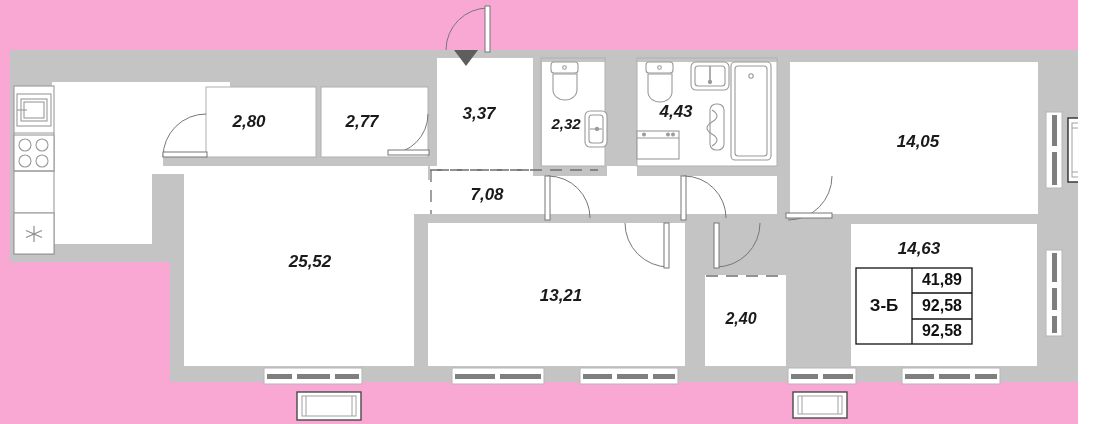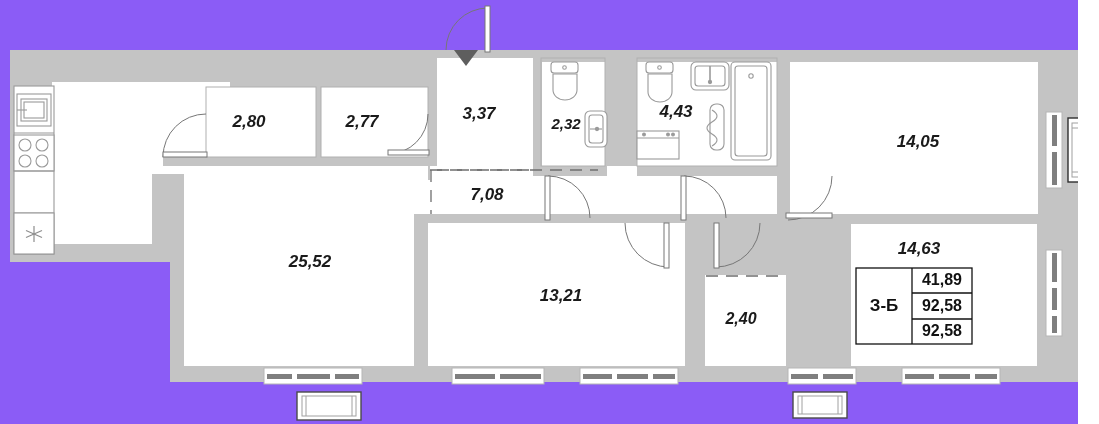--- a/index.html
+++ b/index.html
@@ -5,21 +5,21 @@
   html, body {
     margin: 0;
     padding: 0;
     background: #ffffff;
     font-family: "Liberation Sans", sans-serif;
   }
   #plan-root {
     position: relative;
     width: 1078px;
     height: 424px;
-    background: #8b5cf6;
+    background: #f9a8d4;
     overflow: hidden;
   }
   #plan-svg { display: block; }
   .area-label {
     font-family: "Liberation Sans", sans-serif;
     font-style: italic;
     font-weight: 700;
     fill: #1a1a1a;
     text-anchor: middle;
     dominant-baseline: middle;

